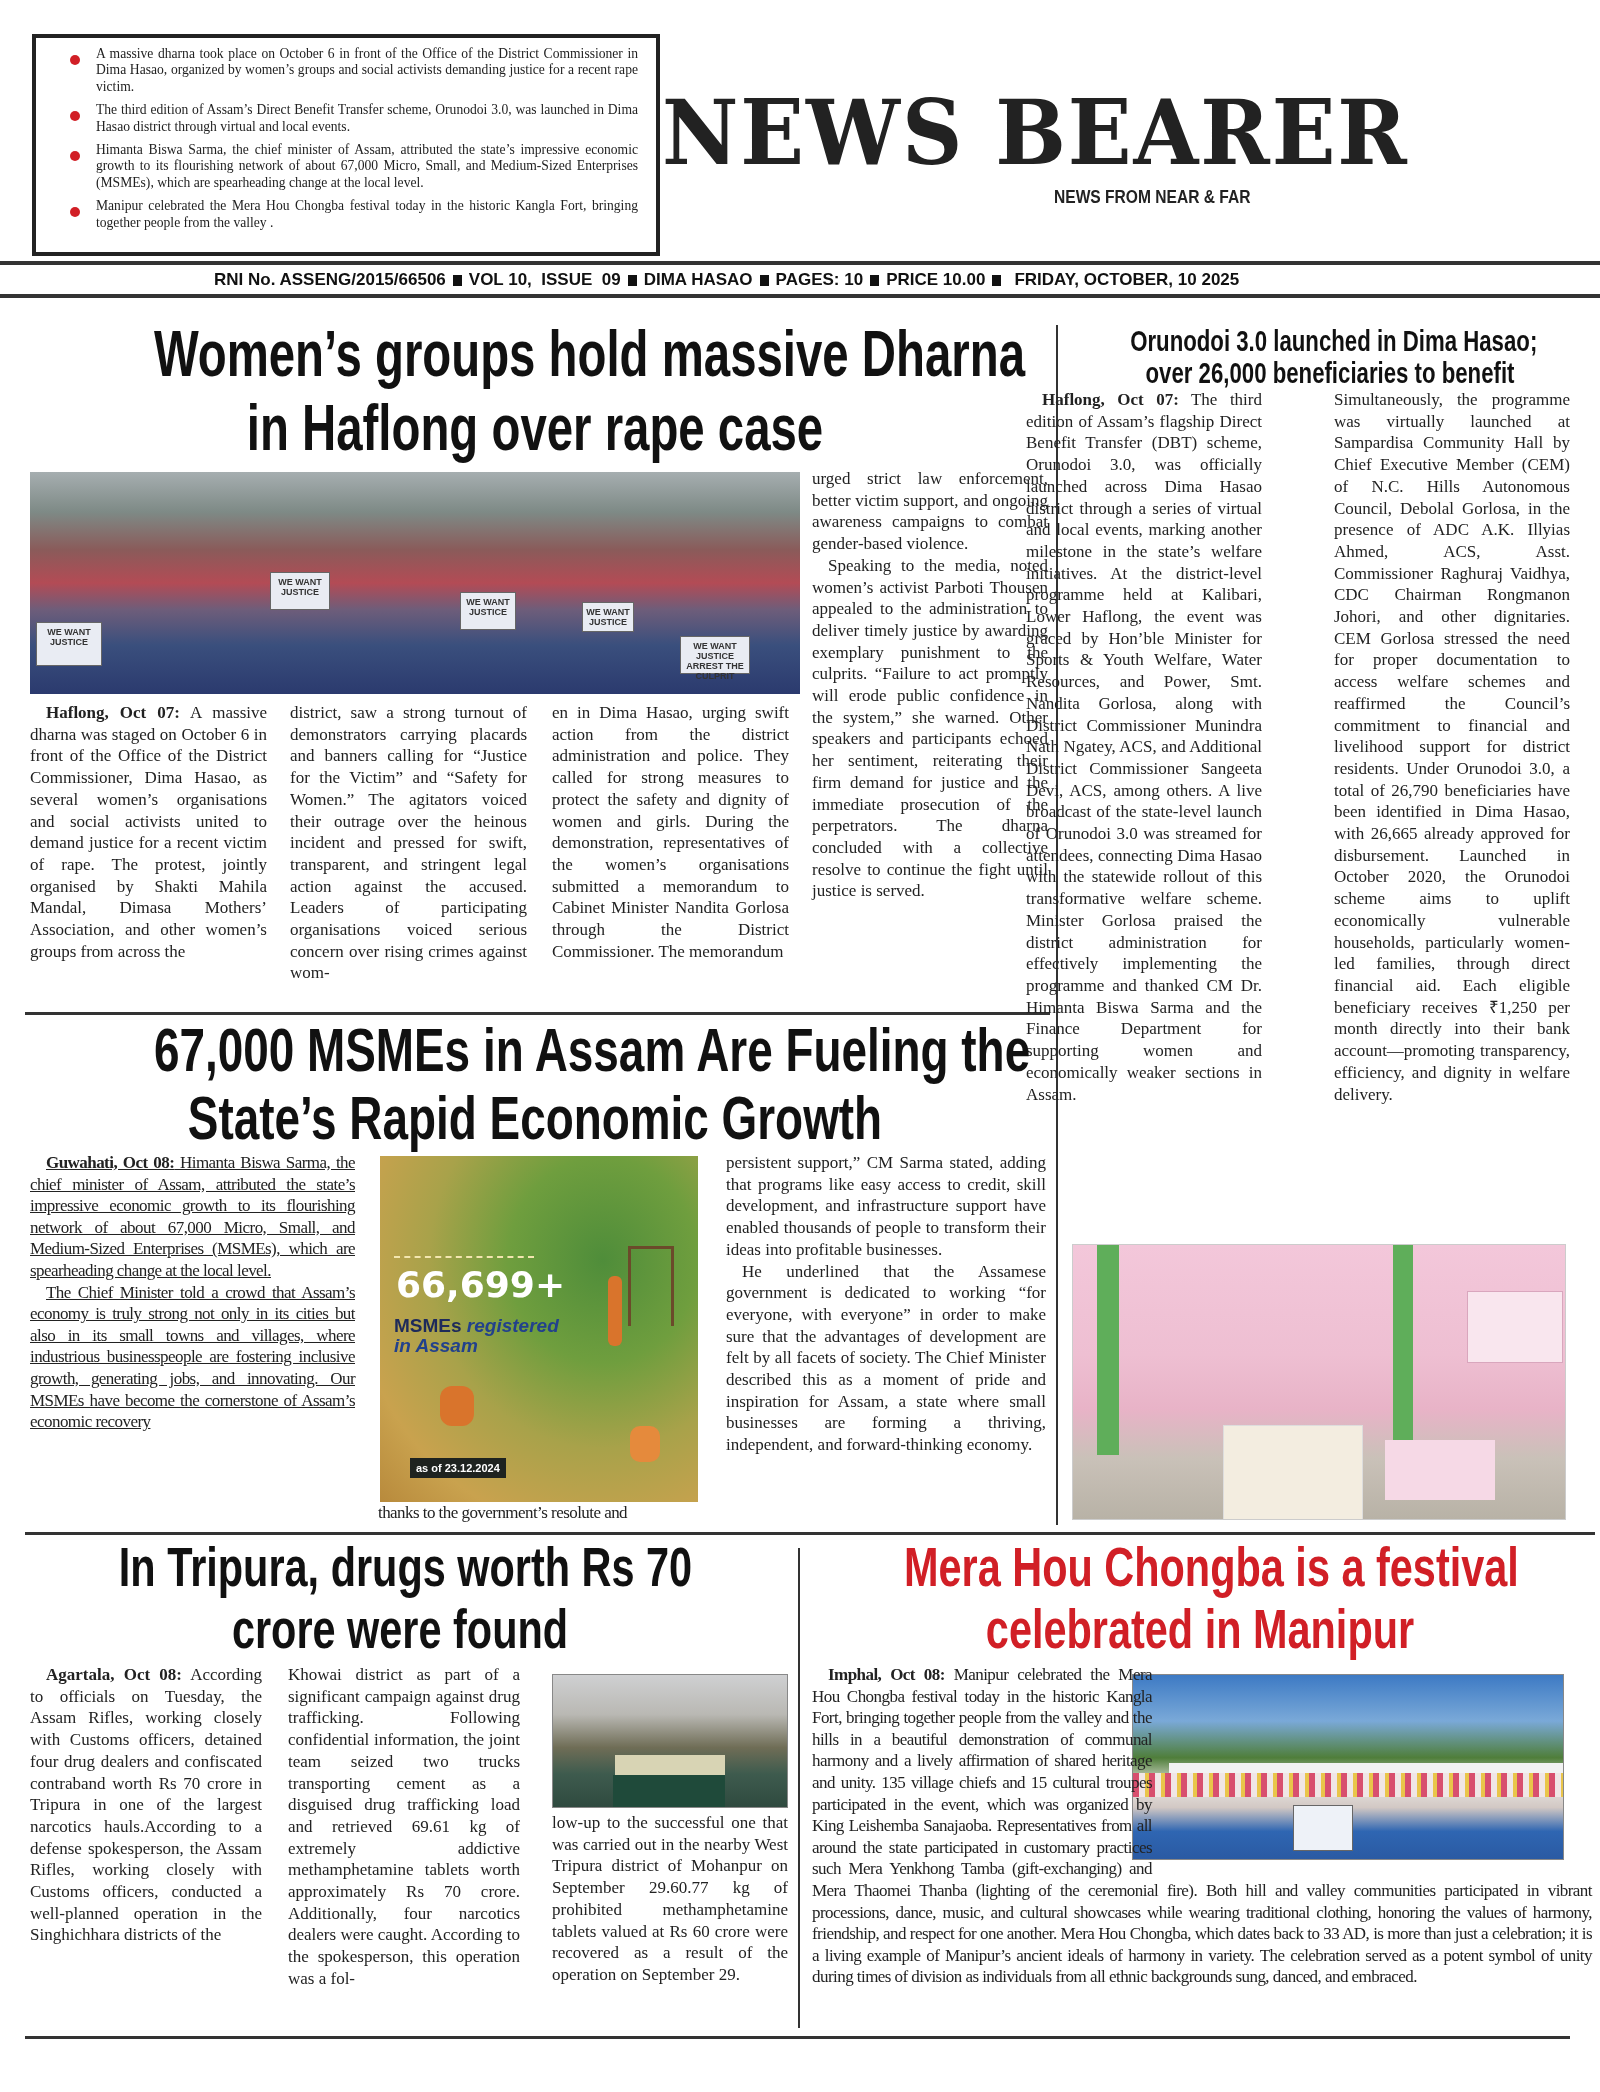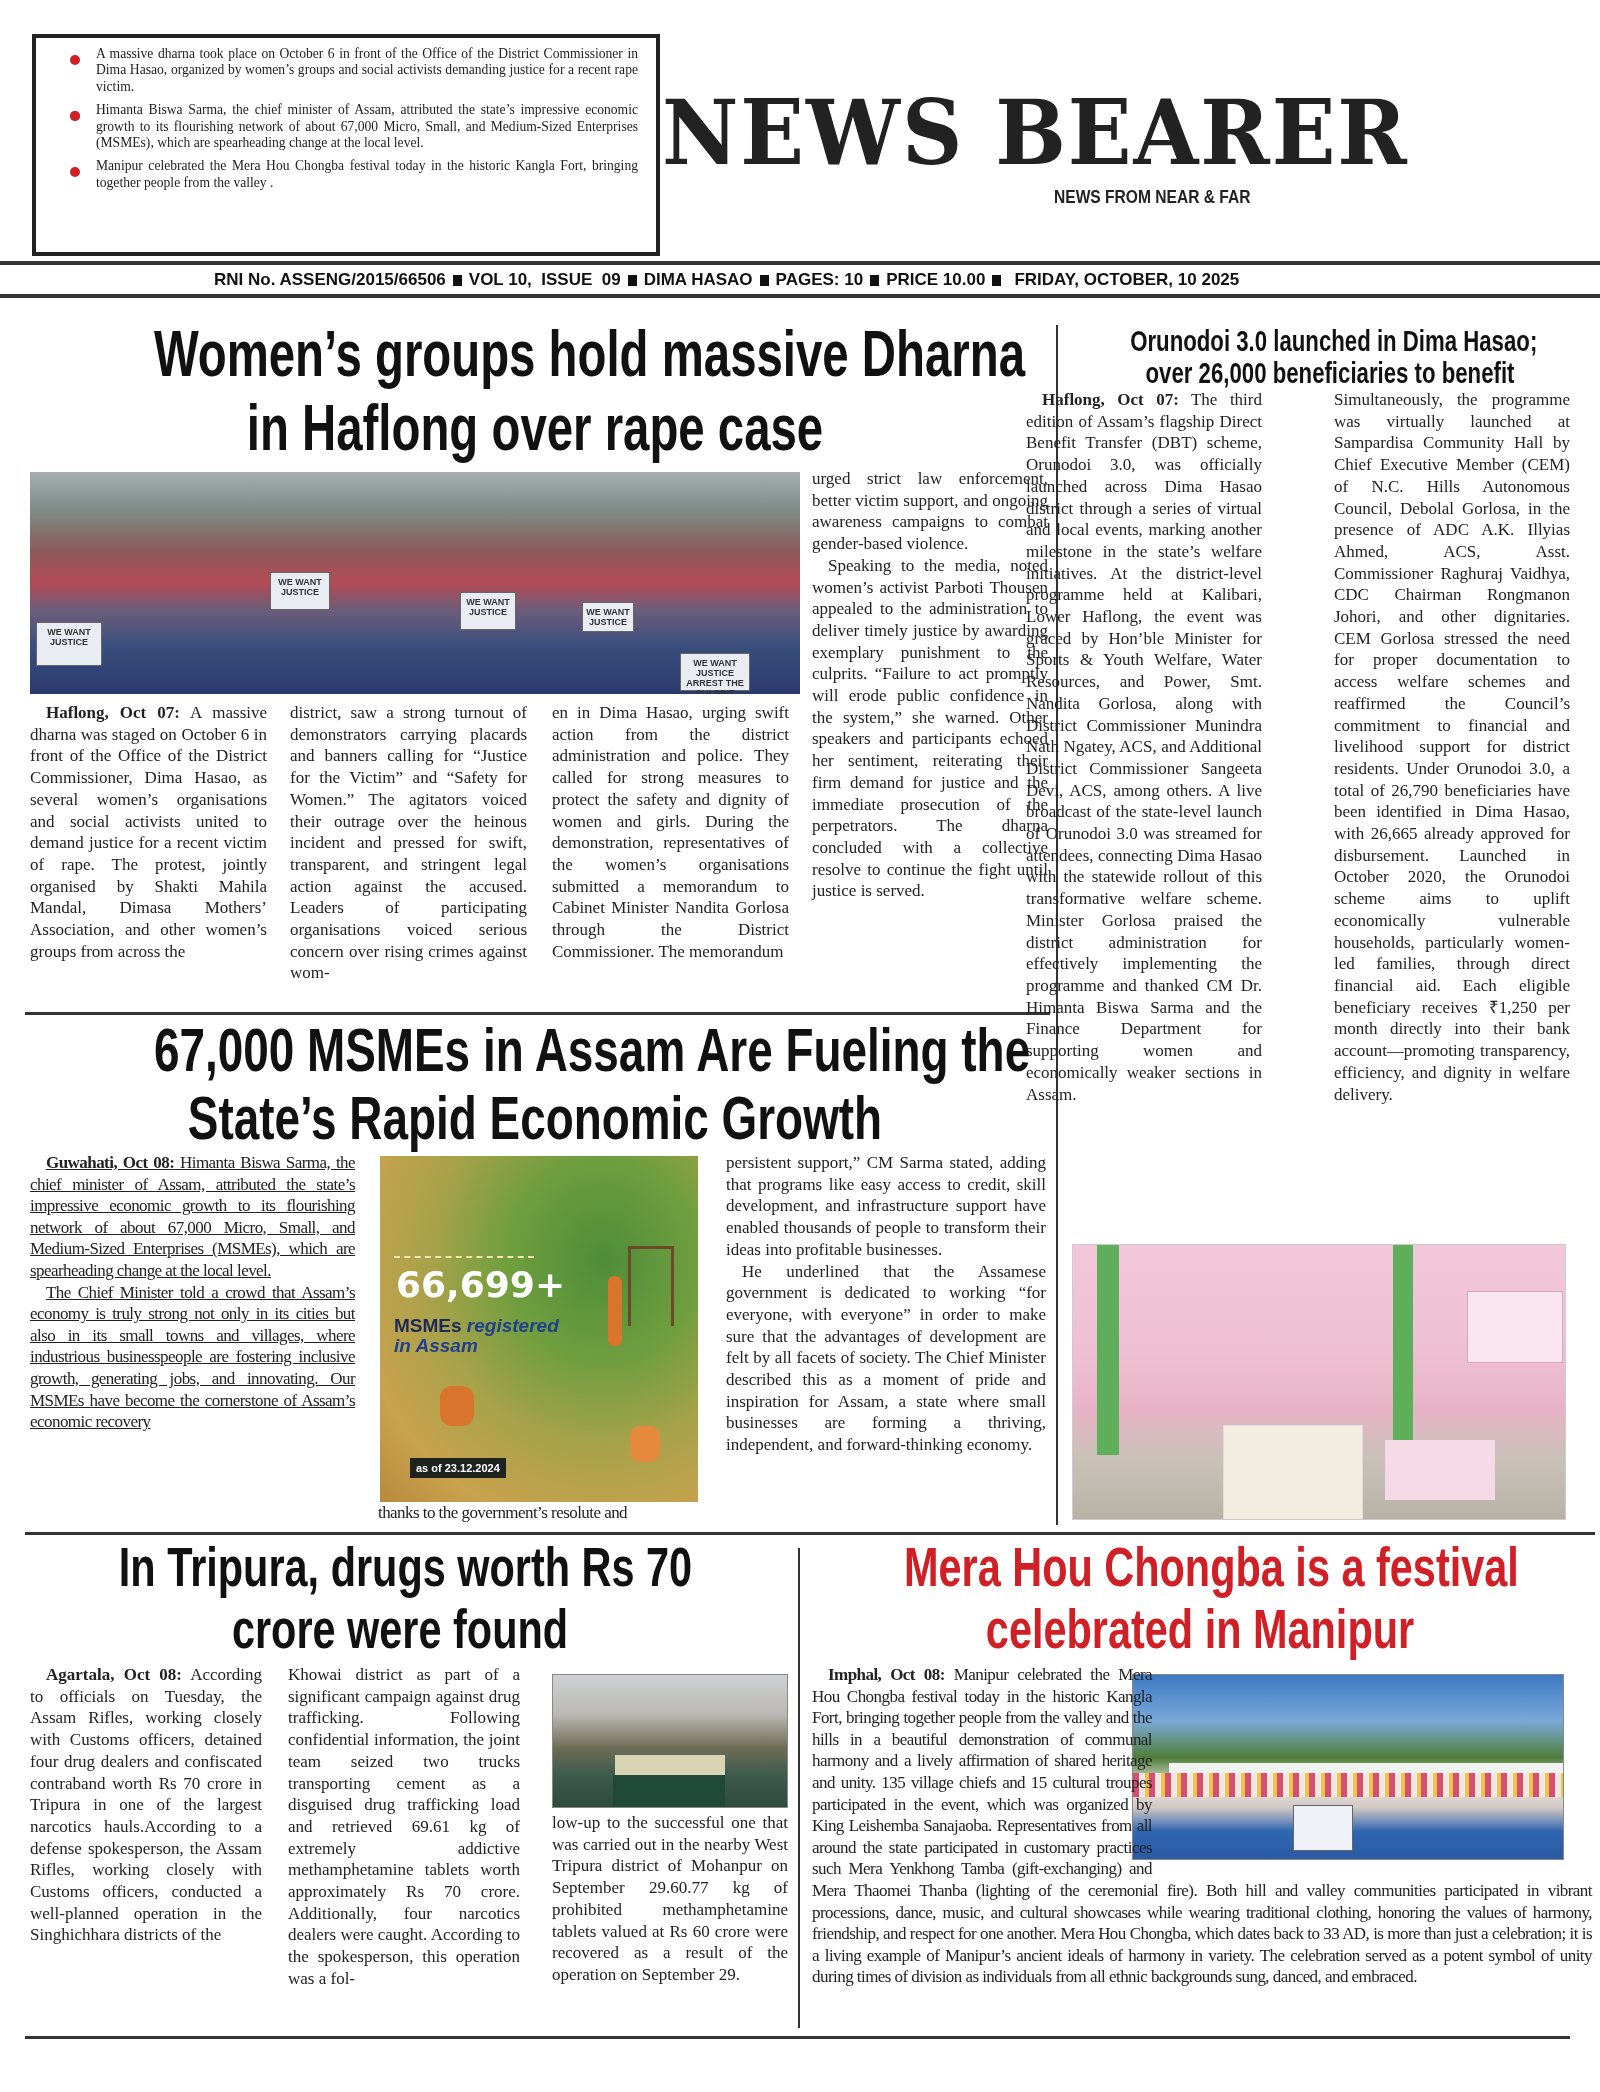--- a/index.html
+++ b/index.html
@@ -50,21 +50,21 @@
   .msme-date { background: #1e2320; color: #fff; font-family: "Liberation Sans", sans-serif; font-weight: bold; font-size: 11px; padding: 4px 6px; }
   .ph-orun { background: linear-gradient(180deg, #f3c7da 0%, #eebfd2 40%, #e8b3c7 60%, #c9c1b8 78%, #b8b2a6 100%); border: 1px solid #ccc; }
   .ph-drug { background: linear-gradient(180deg, #cfd0d2 0%, #b9b8b3 30%, #6f6d56 55%, #3e5b4e 75%, #2f4a3f 100%); border: 1px solid #888; }
   .ph-kangla { background: linear-gradient(180deg, #3d7ac4 0%, #7aa9d8 25%, #4f7e3a 45%, #e8e6e2 60%, #d2c8c4 72%, #2f66b2 85%, #2a5aa3 100%); border: 1px solid #888; }
 </style>
 </head>
 <body>
 
 <div class="abs hl-box">
   <div class="hl-item"><span class="dot"></span><span>A massive dharna took place on October 6 in front of the Office of the District Commissioner in Dima Hasao, organized by women’s groups and social activists demanding justice for a recent rape victim.</span></div>
-  <div class="hl-item"><span class="dot"></span></div>
+  <div class="hl-item"><span class="dot"></span><span>The third edition of Assam’s Direct Benefit Transfer scheme, Orunodoi 3.0, was launched in Dima Hasao district through virtual and local events.</span></div>
   <div class="hl-item"><span class="dot"></span><span>Himanta Biswa Sarma, the chief minister of Assam, attributed the state’s impressive economic growth to its flourishing network of about 67,000 Micro, Small, and Medium-Sized Enterprises (MSMEs), which are spearheading change at the local level.</span></div>
   <div class="hl-item"><span class="dot"></span><span>Manipur celebrated the Mera Hou Chongba festival today in the historic Kangla Fort, bringing together people from the valley .</span></div>
 </div>
 
 <div class="abs mast-title">NEWS BEARER</div>
 <div class="abs mast-tag">NEWS FROM NEAR &amp; FAR</div>
 
 <div class="abs strip-top"></div>
 <div class="abs strip">
   <span>RNI No. ASSENG/2015/66506</span>
@@ -85,21 +85,21 @@
 
 <div>
   <div class="abs hd" style="left:20px; top:318px; width:1030px; font-size:64px; line-height:72px;">Women’s groups hold massive Dharna</div>
   <div class="abs hd" style="left:20px; top:392px; width:1030px; font-size:64px; line-height:72px;">in Haflong over rape case</div>
 
   <div class="abs photo ph-protest" style="left:30px; top:472px; width:770px; height:222px;">
     <div class="placard" style="left:6px; top:150px; width:66px; height:44px;">WE WANT JUSTICE</div>
     <div class="placard" style="left:240px; top:100px; width:60px; height:38px;">WE WANT JUSTICE</div>
     <div class="placard" style="left:430px; top:120px; width:56px; height:38px;">WE WANT JUSTICE</div>
     <div class="placard" style="left:552px; top:130px; width:52px; height:30px;">WE WANT JUSTICE</div>
-    <div class="placard" style="left:650px; top:181px; width:70px; height:38px;">WE WANT JUSTICE ARREST THE CULPRIT</div>
+    <div class="placard" style="left:650px; top:164px; width:70px; height:38px;">WE WANT JUSTICE ARREST THE CULPRIT</div>
   </div>
 
   <div class="abs col" style="left:30px; top:702px; width:237px;">
     <p><span class="dl">Haflong, Oct 07:</span> <span>A massive dharna was staged on October 6 in front of the Office of the District Commissioner, Dima Hasao, as several women’s organisations and social activists united to demand justice for a recent victim of rape. The protest, jointly organised by Shakti Mahila Mandal, Dimasa Mothers’ Association, and other women’s groups from across the</span></p>
   </div>
   <div class="abs col" style="left:290px; top:702px; width:237px;">
     <span>district, saw a strong turnout of demonstrators carrying placards and banners calling for “Justice for the Victim” and “Safety for Women.” The agitators voiced their outrage over the heinous incident and pressed for swift, transparent, and stringent legal action against the accused. Leaders of participating organisations voiced serious concern over rising crimes against wom-</span>
   </div>
   <div class="abs col" style="left:552px; top:702px; width:237px;">
     <span>en in Dima Hasao, urging swift action from the district administration and police. They called for strong measures to protect the safety and dignity of women and girls. During the demonstration, representatives of the women’s organisations submitted a memorandum to Cabinet Minister Nandita Gorlosa through the District Commissioner. The memorandum</span>

